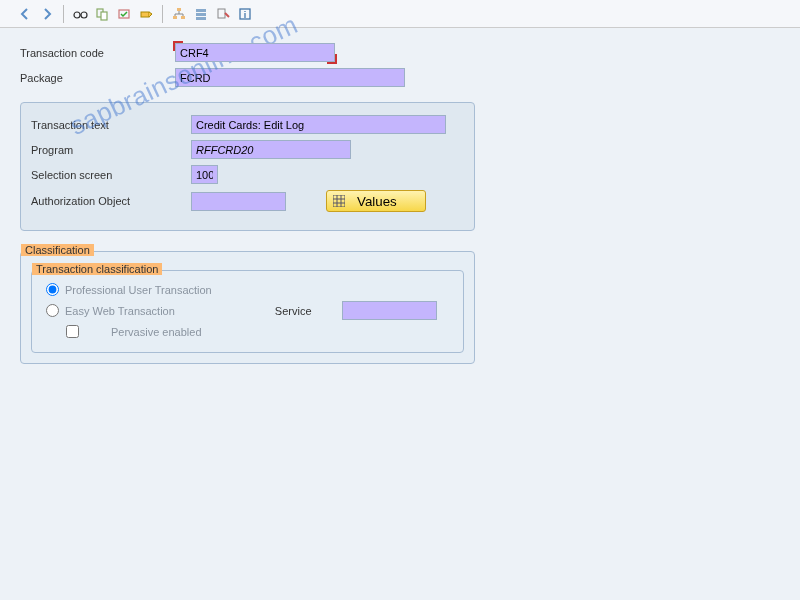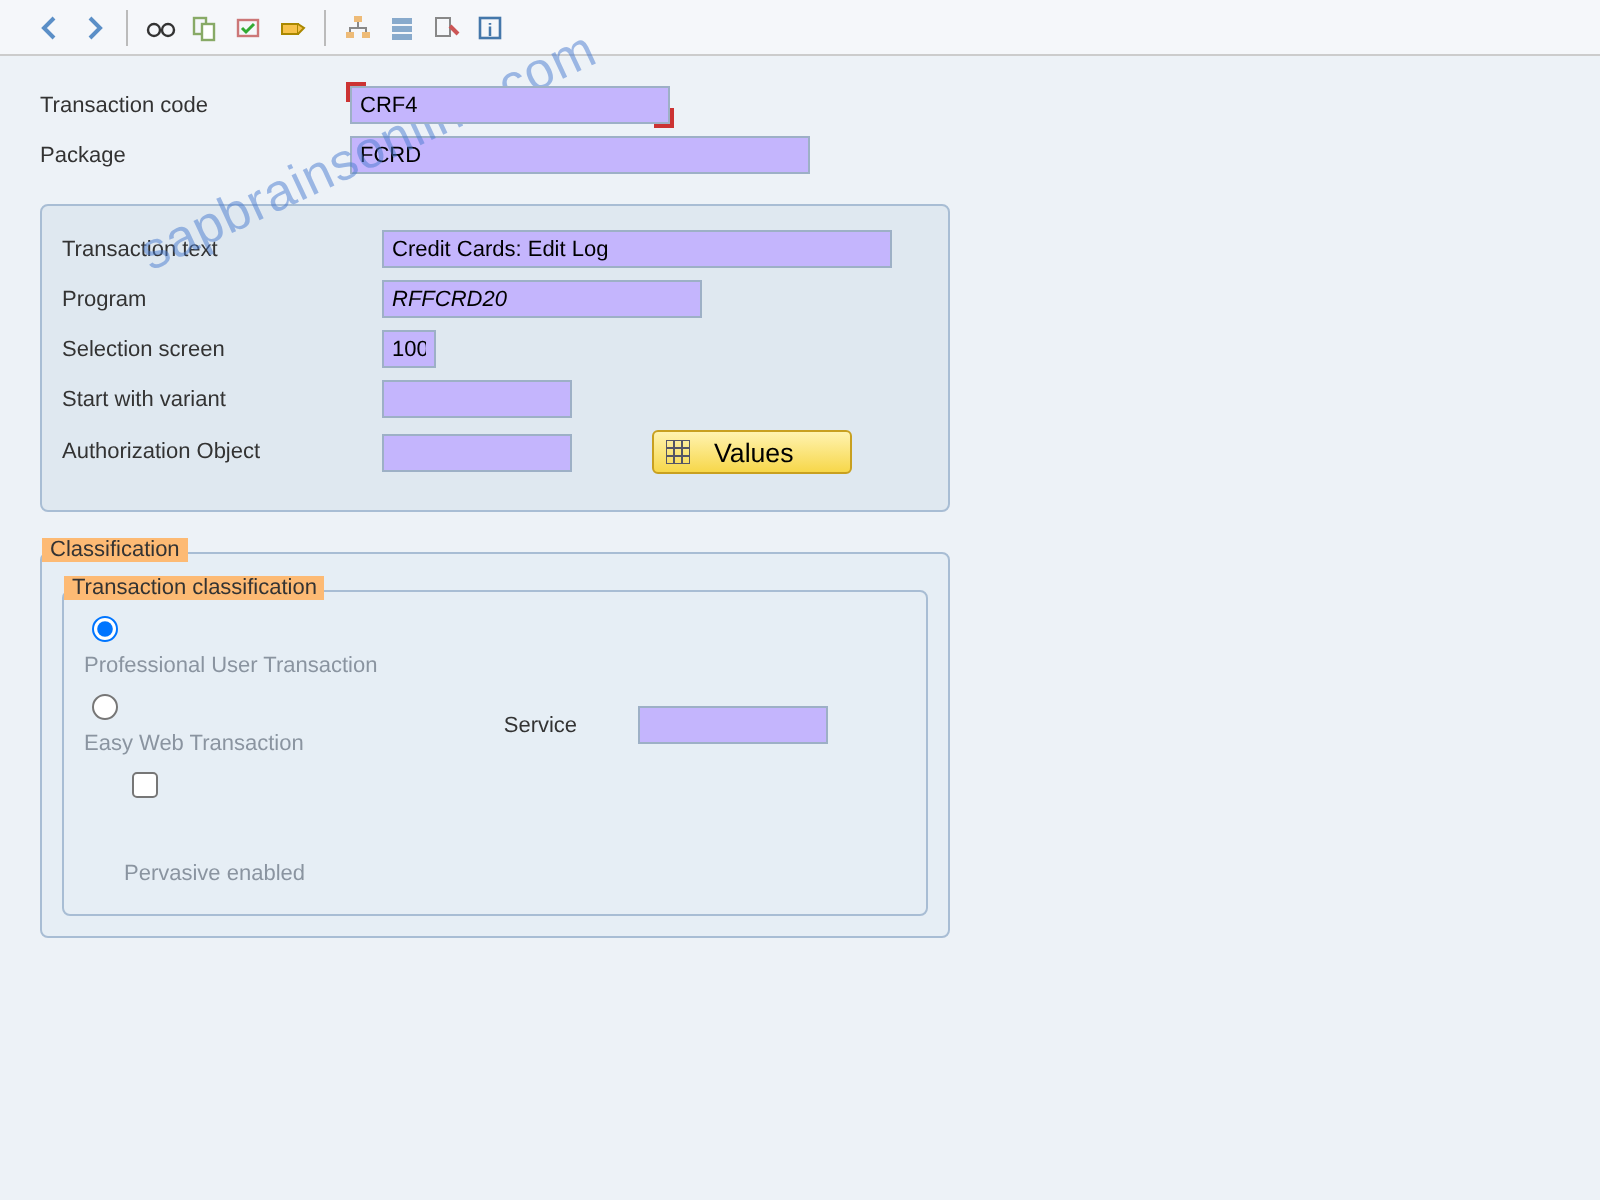--- a/index.html
+++ b/index.html
@@ -120,25 +120,24 @@
   .outer-fieldset {
     border: 1px solid #a8bdd4;
     border-radius: 4px;
     margin-top: 20px;
     padding: 14px 10px 10px 10px;
     position: relative;
     background: #e6eef5;
   }
   .radio-row, .check-row {
     display: flex;
-    align-items: flex-start;
+    align-items: flex-end;
     gap: 6px;
     margin: 4px 0;
     color: #8a94a0;
-    flex-direction: column;
   }
   .check-row { color: #8a94a0; gap: 32px; }
   .radio-row input, .check-row input {
     margin-left: 4px;
   }
   .indent { margin-left: 20px; }
   .svc-row {
     display: flex;
     align-items: center;
     gap: 30px;
@@ -247,24 +246,20 @@
       <span class="field-label">Transaction text</span>
       <input type="text" style="width: 255px;" value="Credit Cards: Edit Log">
     </div>
     <div class="field-row">
       <span class="field-label">Program</span>
       <input type="text" style="width: 160px; font-style: italic;" value="RFFCRD20">
     </div>
     <div class="field-row">
       <span class="field-label">Selection screen</span>
       <input type="text" style="width: 27px;" value="1000">
-    </div>
-    <div class="field-row">
-      <span class="field-label">Start with variant</span>
-      <input type="text" style="width: 95px;" value="">
     </div>
     <div class="field-row">
       <span class="field-label">Authorization Object</span>
       <input type="text" style="width: 95px;" value="">
       <button class="yellow-btn">
         <span class="icon">
             <svg width="12" height="12">
               <rect x="0" y="0" width="12" height="12" fill="none" stroke="#556" stroke-width="1"></rect>
               <line x1="4" y1="0" x2="4" y2="12" stroke="#556"></line>
               <line x1="8" y1="0" x2="8" y2="12" stroke="#556"></line>

